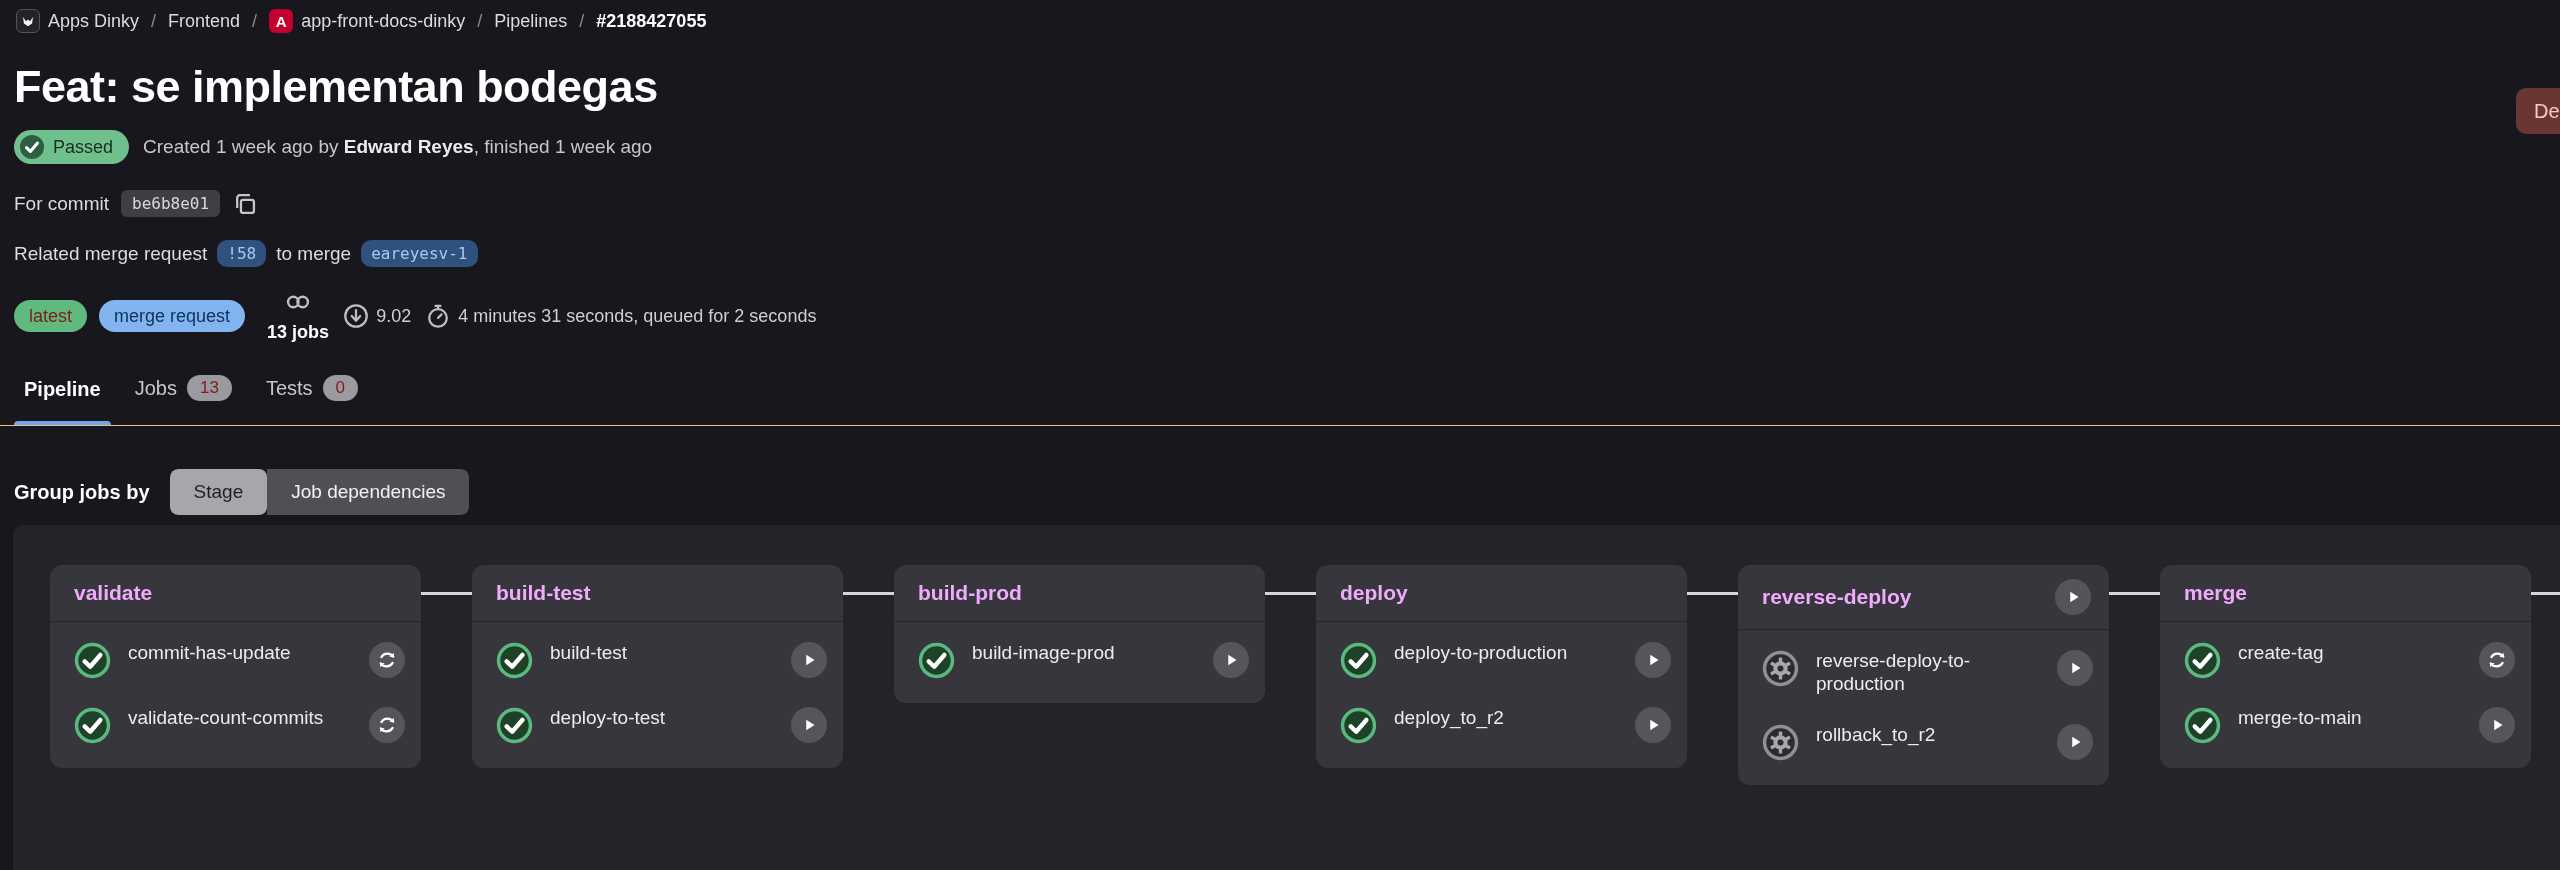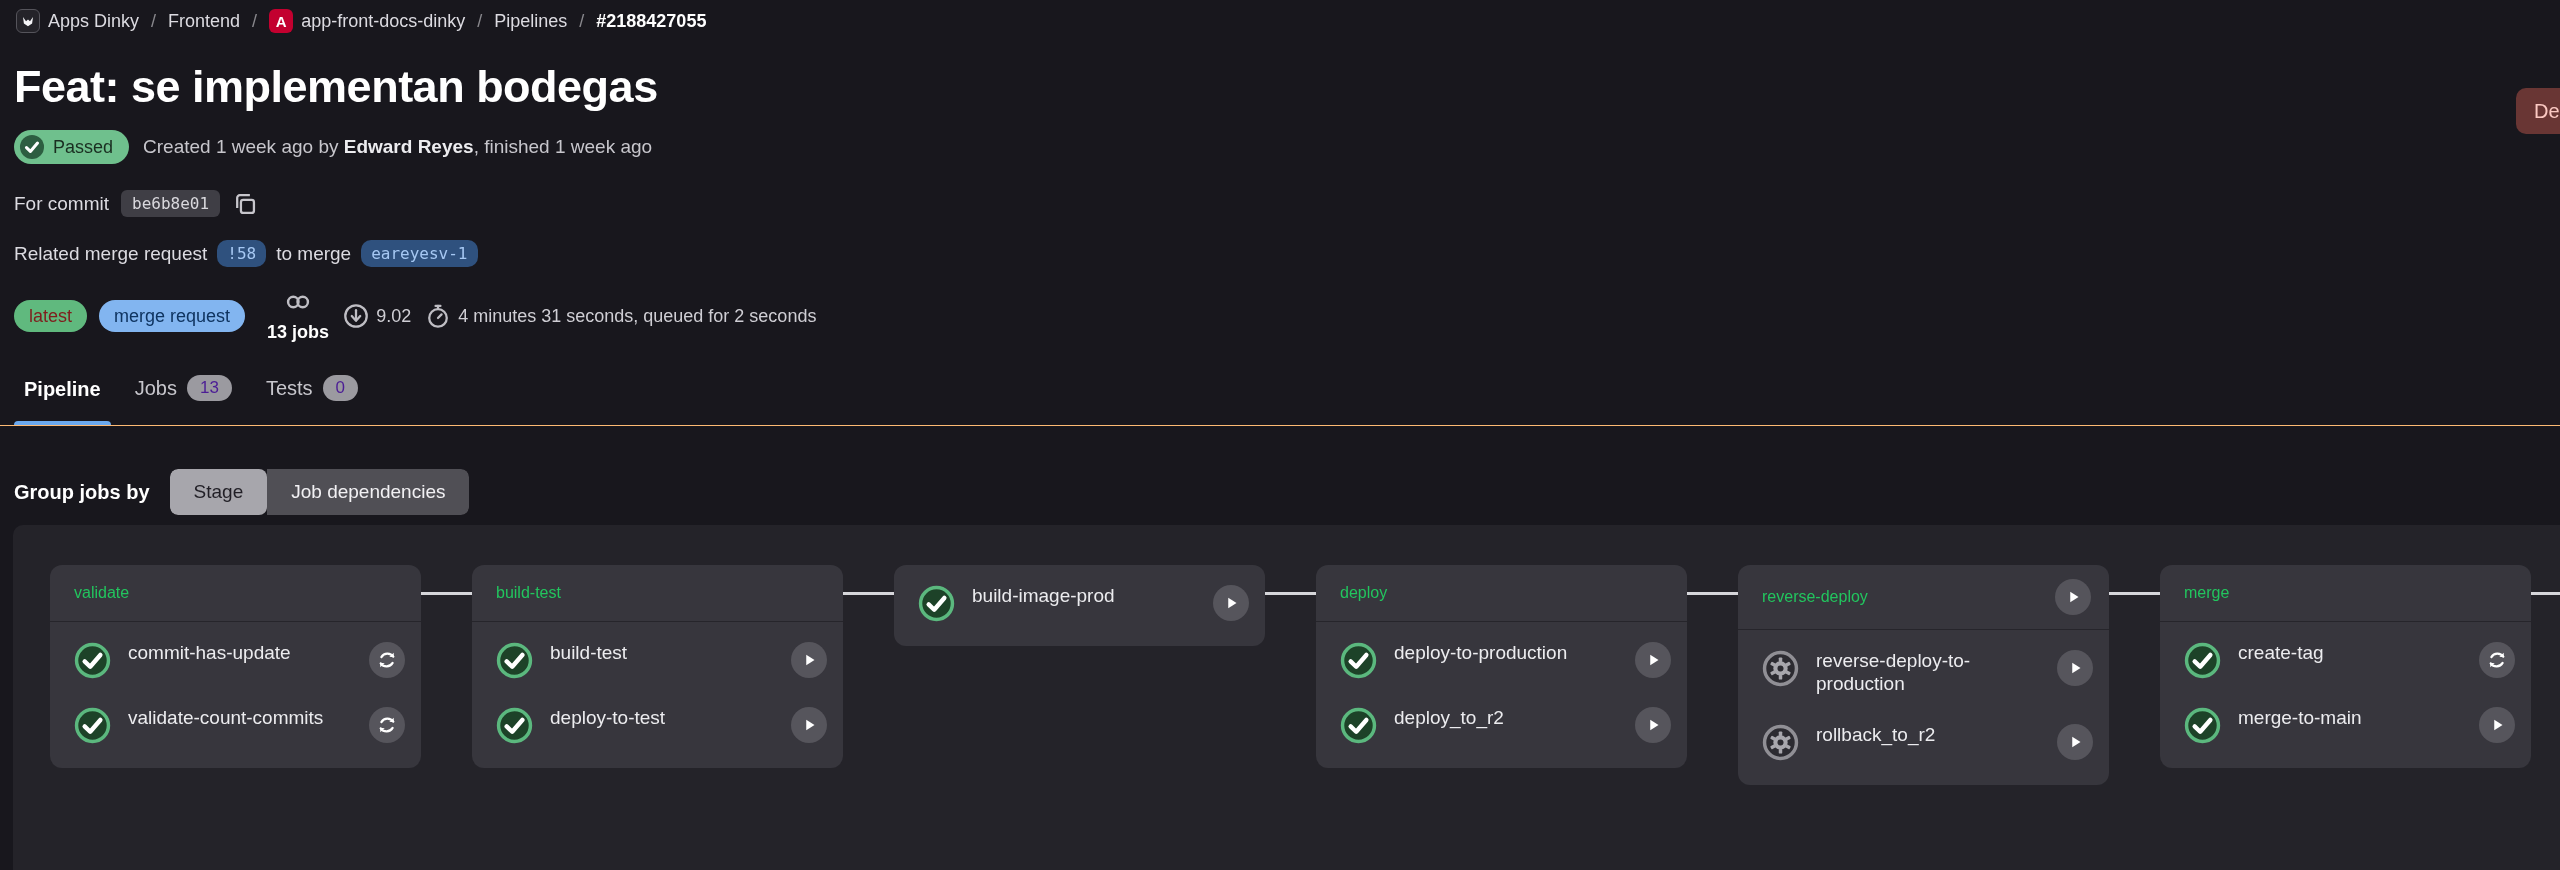--- a/index.html
+++ b/index.html
@@ -41,38 +41,38 @@
   .pill-mr { background:#82b5f0; color:#0f3460; margin-left:-2px; }
   .meta-item { display:flex; align-items:center; gap:7px; color:#cfced4; }
   .meta-item.jobs { color:#ffffff; font-weight:700; margin-left:8px;flex-direction:column; }
   .meta-icon { width:26px; height:26px; color:#bfbec4; }
 
   
   .tabs { display:flex; align-items:flex-end; gap:14px; margin:26px 0 0 0; padding-left:14px; border-bottom:1px solid #fdba74; }
   .tab { display:flex; align-items:center; gap:10px; font-size:20px; color:#c7c6cc; padding:6px 10px 24px 10px; position:relative; cursor:pointer; }
   .tab.active { color:#ffffff; font-weight:700; }
   .tab.active::after { content:""; position:absolute; left:0; right:0; bottom:0; height:4px; background:#6ba9ee; border-radius:4px 4px 0 0; }
-  .count-pill { background:#9b9aa0; color:#4c1d95; border-radius:16px; font-size:17px; font-weight:400; padding:3px 13px; }
+  .count-pill { background:#9b9aa0; color:#7f1d1d; border-radius:16px; font-size:17px; font-weight:400; padding:3px 13px; }
 
   
   .groupby-row { display:flex; align-items:center; gap:20px; margin:43px 0 0 14px; }
   .groupby-label { font-size:20px; font-weight:700; color:#ffffff; }
   .segmented { display:flex; border-radius:8px; overflow:hidden; }
   .segment { border:none; cursor:pointer; font-size:19px; padding:0 24px; height:46px; font-family:inherit; }
   .segment.selected { background:#a7a6ac; color:#211f26; border-radius:8px; }
   .segment.unselected { background:#504f55; color:#f2f1f4; border-radius:0 8px 8px 0; }
 
   
   .graph { position:relative; margin:10px 0 0 13px; width:calc(100% - 13px); height:370px; background:#242329; border-radius:10px 0 0 10px; padding:40px 0 0 37px; overflow:hidden; }
   .stages { display:flex; align-items:flex-start; gap:51px; }
   .stage { position:relative; width:371px; flex:none; background:#37363d; border-radius:12px; }
   .stage:not(:first-child)::before { content:""; position:absolute; left:-51px; top:27px; width:51px; height:3px; background:#d6d6da; }
   .stage:last-child::after { content:""; position:absolute; left:100%; top:27px; width:70px; height:3px; background:#d6d6da; }
   .stage-header { display:flex; align-items:center; justify-content:space-between; padding:14px 18px 14px 24px; border-bottom:1px solid #26252b; min-height:57px; }
-  .stage-title { font-size:16px; font-weight:400; color:#22c55e; }
+  .stage-title { font-size:21px; font-weight:700; color:#f0abfc; }
   .stage-play { width:36px; height:36px; border-radius:50%; background:#55545b; border:none; cursor:pointer; display:flex; align-items:center; justify-content:center; flex:none; }
   .stage:not(.has-header-play) .stage-play { display:none; }
   .stage-jobs { padding:6px 0 10px 0; }
   .job { display:flex; align-items:flex-start; gap:17px; padding:14px 16px 14px 24px; cursor:pointer; }
   .status-icon { width:37px; height:37px; flex:none; display:flex; }
   .job-name { flex:1; font-size:19px; color:#ececef; line-height:1.2; overflow-wrap:anywhere; }
   .job-action { width:36px; height:36px; border-radius:50%; background:#56555c; border:none; cursor:pointer; display:flex; align-items:center; justify-content:center; flex:none; }
   .job .st-manual { display:none; }
   .job.status-manual .st-manual { display:flex; }
   .job .act-play { display:none; }
@@ -315,20 +315,24 @@
     <button class="job-action act-play">
       <svg width="22" height="22" viewBox="0 0 16 16">
                 <use href="#ic-play"></use>
               </svg>
     </button>
   </div>
 </div>
   </div>
 
   <div class="stage">
+    <div class="stage-header">
+      <span class="stage-title">build-prod</span>
+
+    </div>
     <div class="stage-jobs">
   <div class="job status-success action-play">
     <svg class="status-icon st-success" viewBox="0 0 16 16">
               <use href="#ic-success"></use>
             </svg>
 
     <span class="job-name">build-image-prod</span>
 
     <button class="job-action act-play">
       <svg width="22" height="22" viewBox="0 0 16 16">

